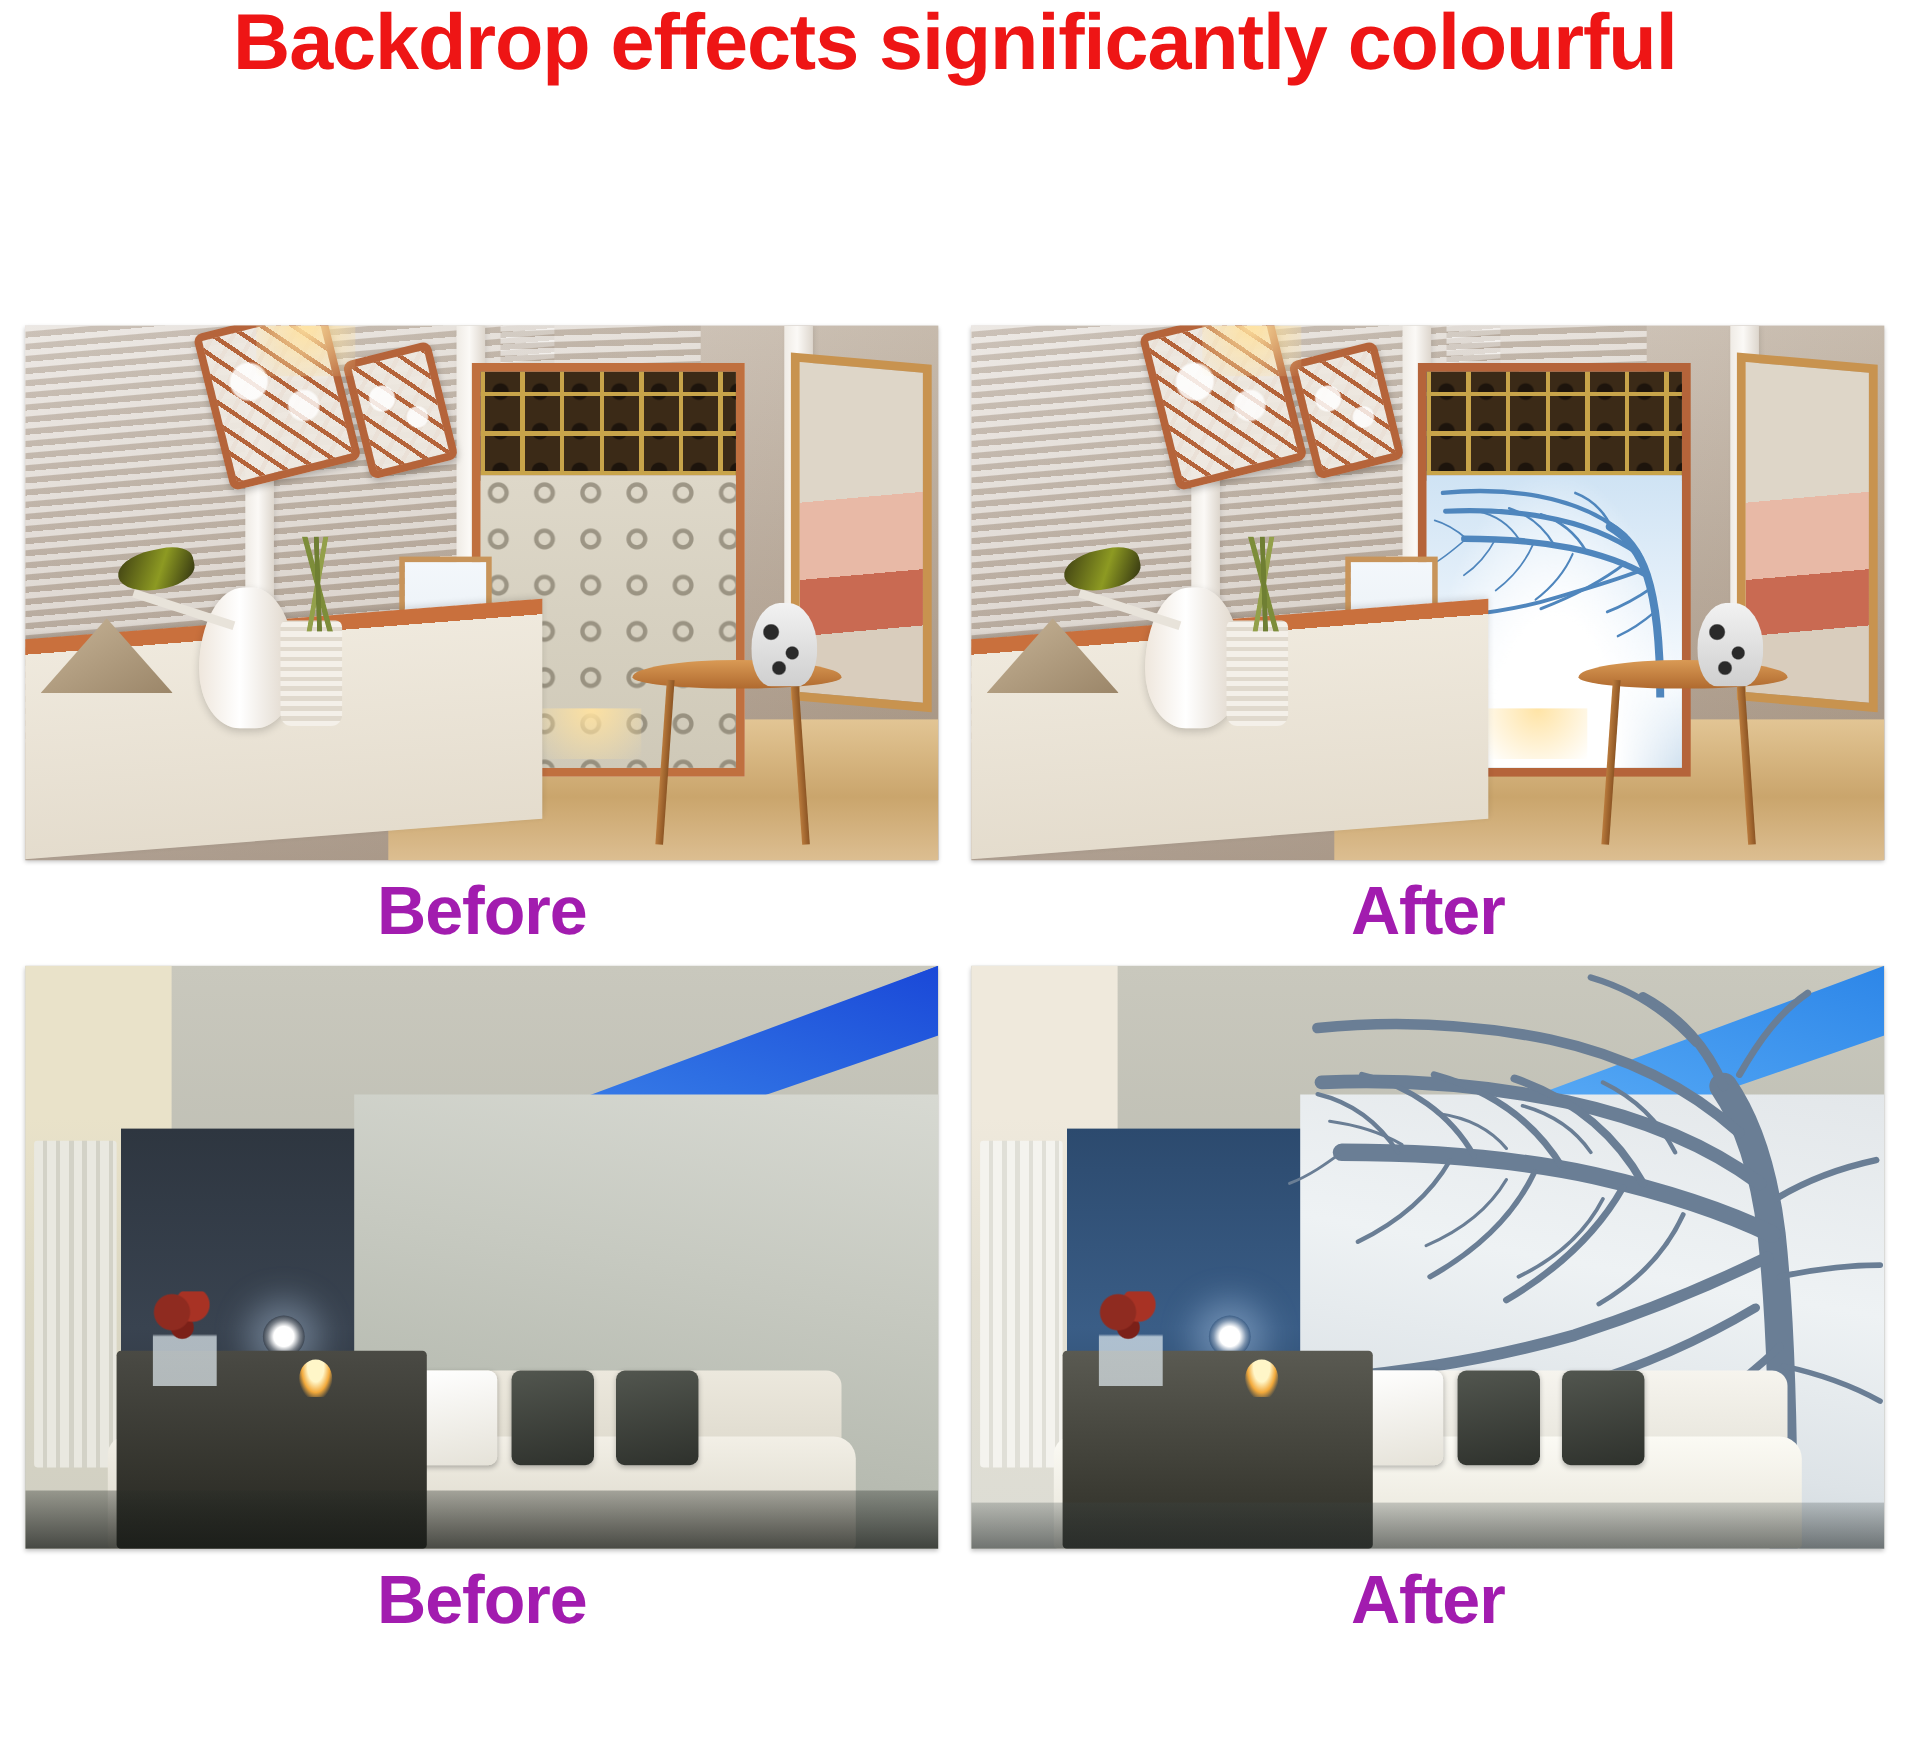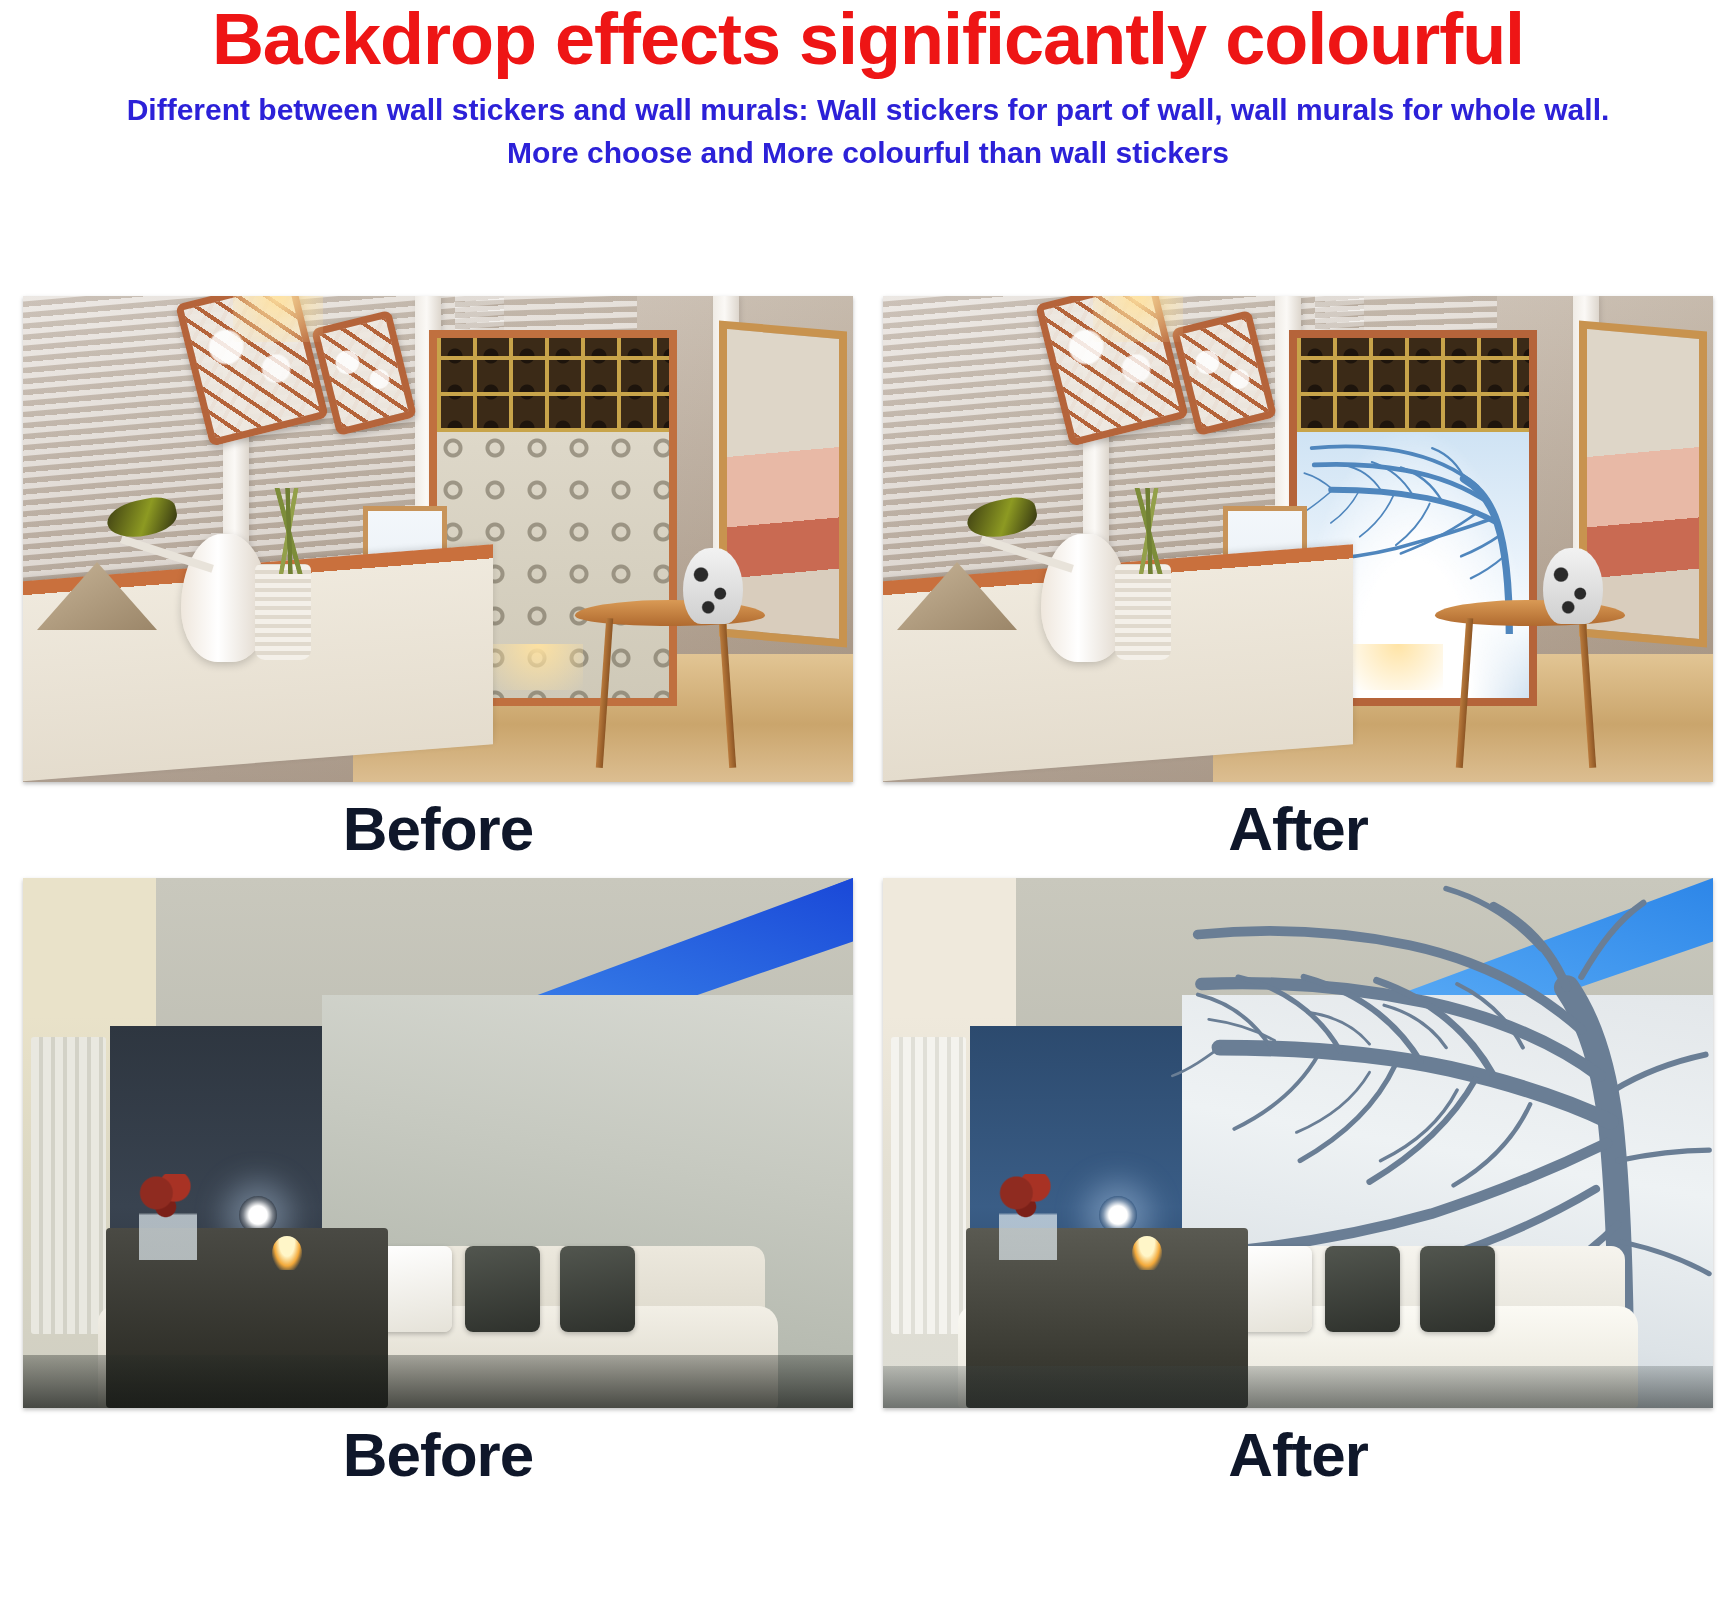--- a/index.html
+++ b/index.html
@@ -75,21 +75,21 @@
     background: #cdcdcd;
   }
   .photo-top  { width: 830px; height: 486px; }
   .photo-bot  { width: 830px; height: 530px; }
 
   .caption {
     text-align: center;
     font-family: "Liberation Sans", sans-serif;
     font-size: 62px;
     font-weight: 700;
-    color: #0f172a;
+    color: #a21caf;
     line-height: 1.0;
     padding-top: 16px;
     letter-spacing: -1px;
   }
   .cap-before { padding-left: 0; }
 
   
   
   
   .hall {
@@ -340,24 +340,20 @@
     position: absolute; left: 34%; top: 0; width: 66%; height: 100%;
     pointer-events: none;
   }
   .tree-overlay svg { width: 100%; height: 100%; }
 </style>
 </head>
 <body>
 
 <div class="header">
   <div class="headline">Backdrop effects significantly colourful</div>
-  <div class="subtitle">
-    <span>Different between wall stickers and wall murals: Wall stickers for part of wall, wall murals for whole wall.</span>
-    <span class="line2">More choose and More colourful than wall stickers</span>
-  </div>
 </div>
 
 <div class="grid">
 
   <div class="row">
 
     <div class="cell">
       <div class="photo photo-top hall">
         <div class="wall-lines"></div>
         <div class="wall-lines2"></div>

